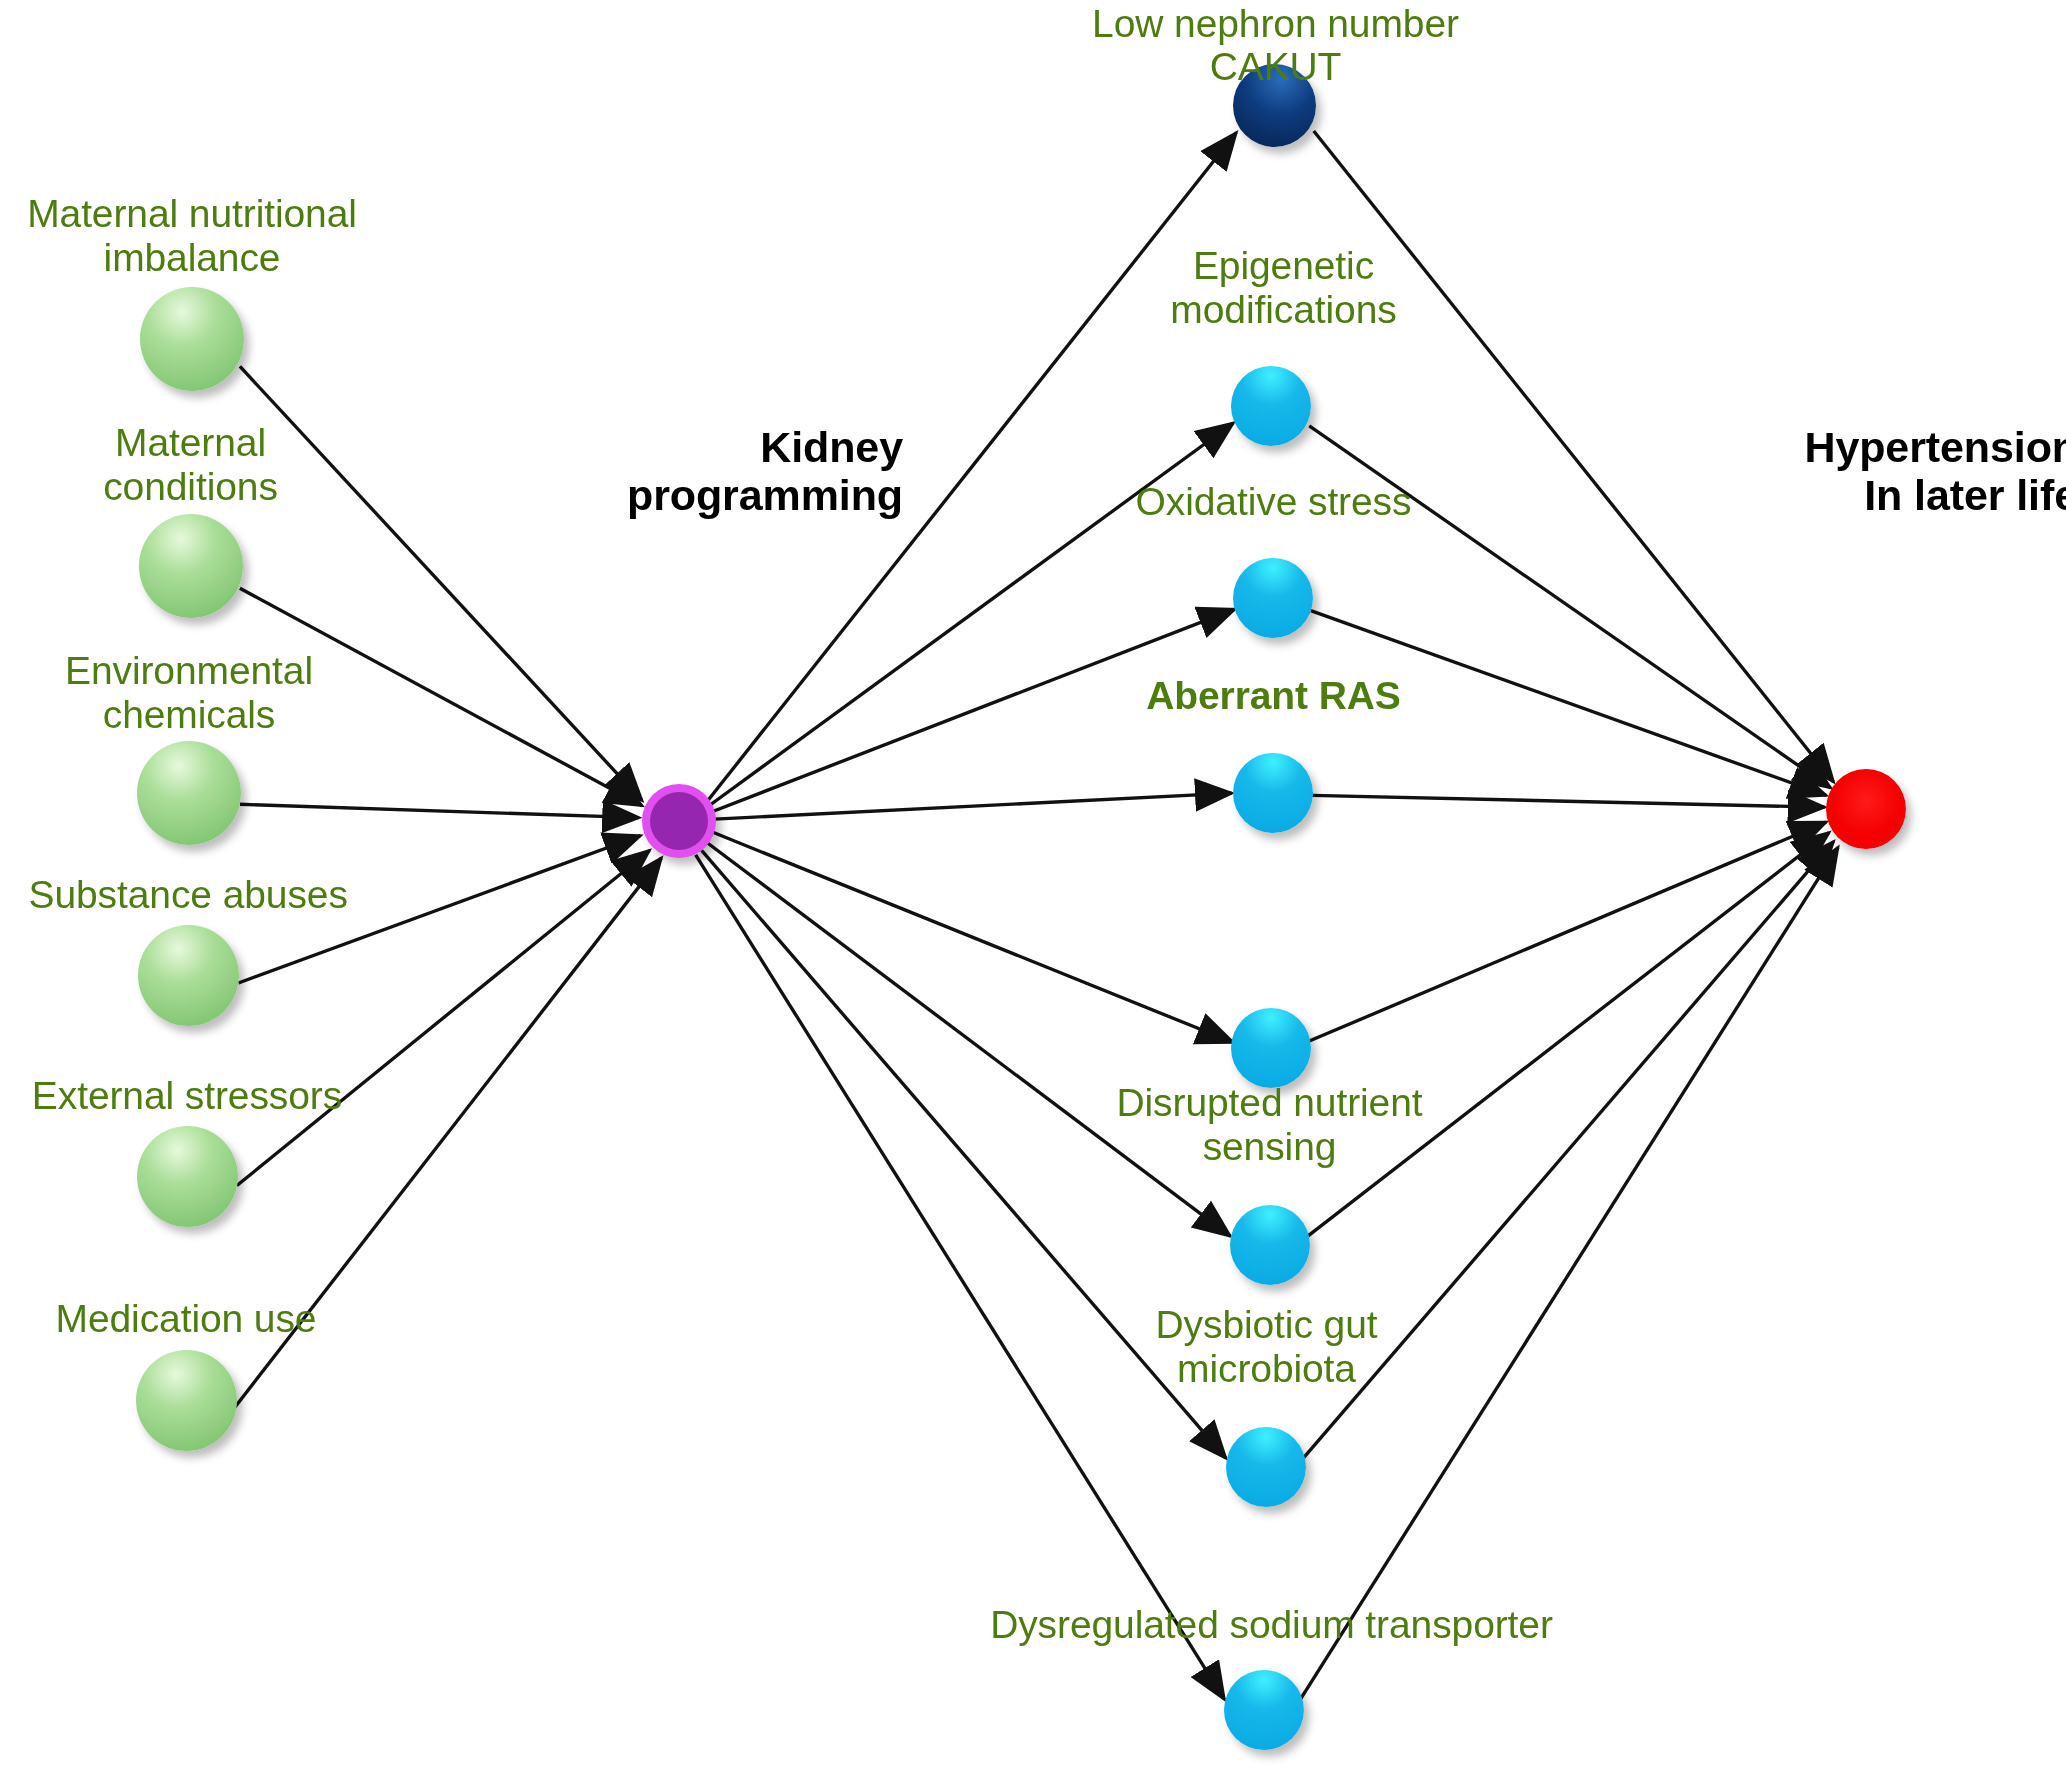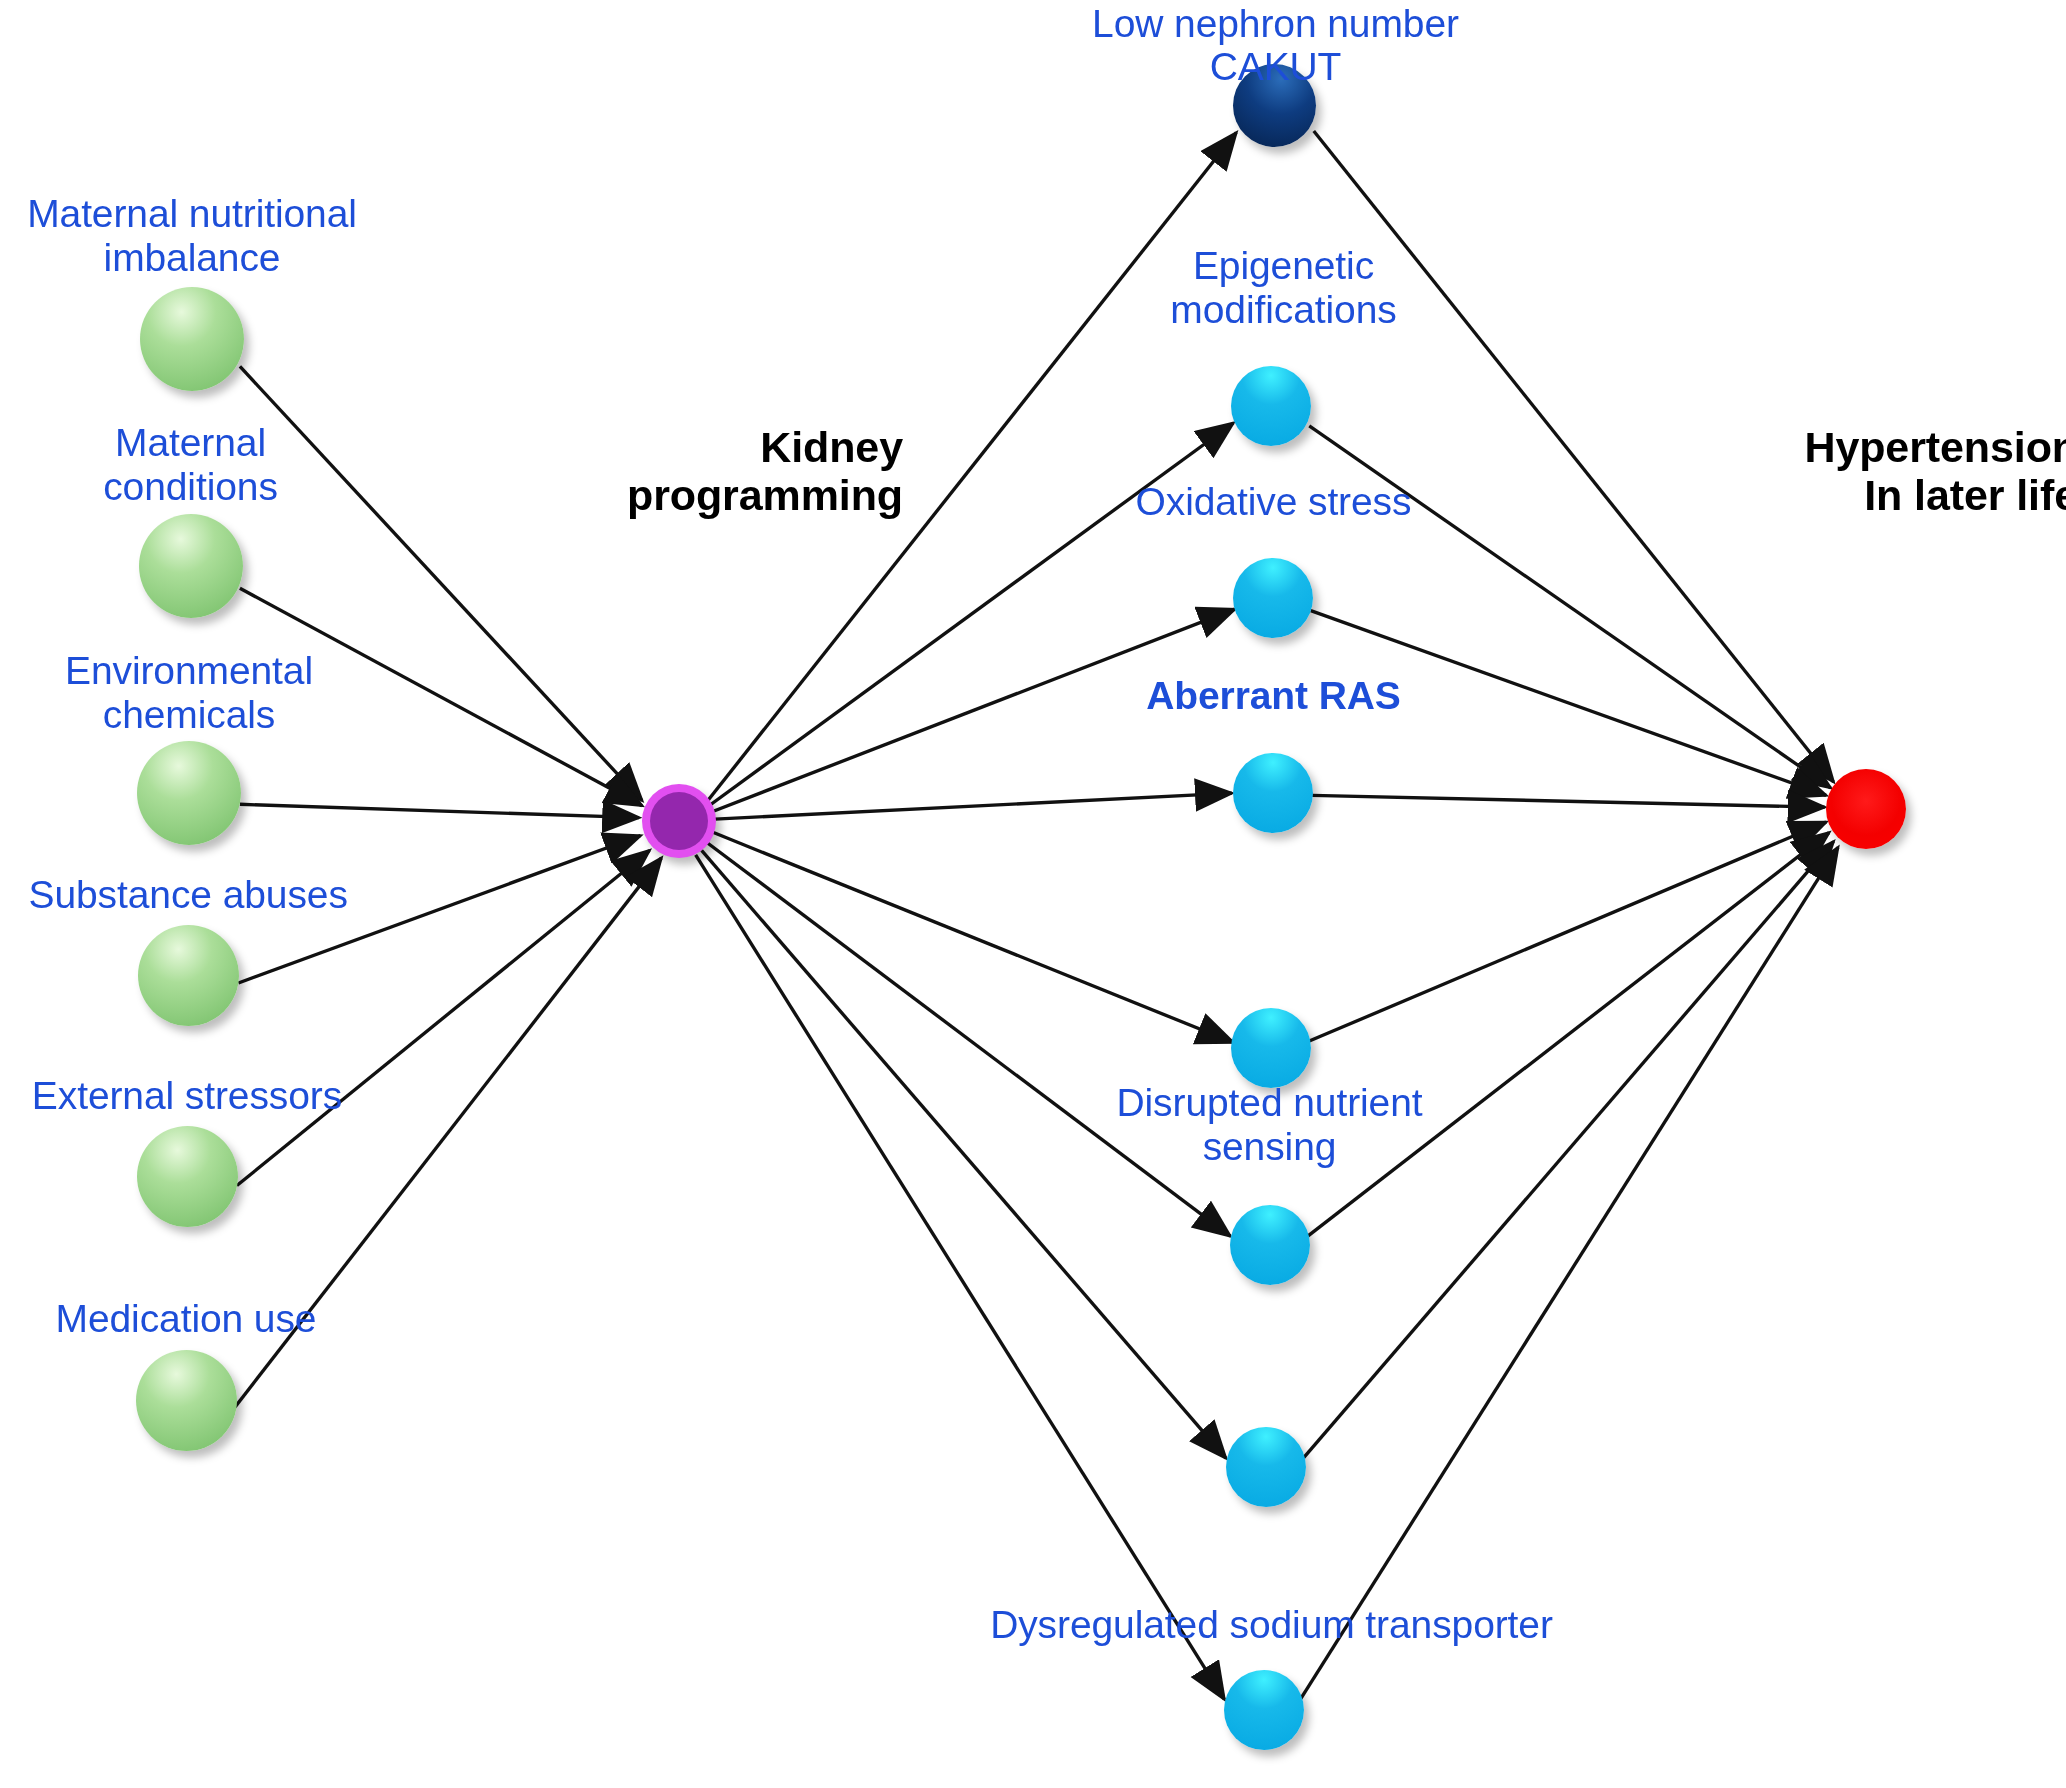--- a/index.html
+++ b/index.html
@@ -1,19 +1,19 @@
 <!DOCTYPE html>
 <html style="font-size:12px"><head>
 <meta charset="utf-8">
 <style>
   html,body{margin:0;padding:0;background:#ffffff;}
   body{font-family:"Liberation Sans", sans-serif;}
   #stage{position:relative;width:2066px;height:1788px;background:#fff;overflow:hidden;}
   svg#wires{position:absolute;left:0;top:0;width:2066px;height:1788px;}
-  .lbl{position:absolute;color:#1d4ed8;font-size:39px;line-height:1.12;text-align:center;white-space:pre-line;letter-spacing:-0.1px;}
+  .lbl{position:absolute;color:#4d7c0f;font-size:39px;line-height:1.12;text-align:center;white-space:pre-line;letter-spacing:-0.1px;}
   .lbl.bold{font-weight:bold;font-size:43px;color:#000;text-align:right;}
   .node{position:absolute;border-radius:50%;}
   .shadow{box-shadow:5.2px 6.7px 8.2px rgba(0,0,0,0.26);}
 </style>
 </head>
 <body>
 
 <div id="stage">
 
   <svg id="wires" viewBox="0 0 2774 2401">
@@ -111,20 +111,22 @@
   <div class="node shadow" style="left:1233px;top:753px;width:80px;height:80px;background:radial-gradient(circle at 50% 12%, #3ff0ff 0%, #17b9ea 36%, #05a7e2 100%);"></div>
   <div class="lbl" style="left:1050px;top:674px;width:447px;font-weight:bold;">Aberrant RAS</div>
 
   <div class="node shadow" style="left:1231px;top:1008px;width:80px;height:80px;background:radial-gradient(circle at 50% 12%, #3ff0ff 0%, #17b9ea 36%, #05a7e2 100%);"></div>
 
   <div class="node shadow" style="left:1230px;top:1205px;width:80px;height:80px;background:radial-gradient(circle at 50% 12%, #3ff0ff 0%, #17b9ea 36%, #05a7e2 100%);"></div>
   <div class="lbl" style="left:1046px;top:1081px;width:447px;">Disrupted nutrient
 sensing</div>
 
   <div class="node shadow" style="left:1226px;top:1427px;width:80px;height:80px;background:radial-gradient(circle at 50% 12%, #3ff0ff 0%, #17b9ea 36%, #05a7e2 100%);"></div>
+  <div class="lbl" style="left:1043px;top:1303px;width:447px;">Dysbiotic gut
+microbiota</div>
 
   <div class="node shadow" style="left:1224px;top:1670px;width:80px;height:80px;background:radial-gradient(circle at 50% 12%, #3ff0ff 0%, #17b9ea 36%, #05a7e2 100%);"></div>
   <div class="lbl" style="left:944px;top:1603px;width:655px;">Dysregulated sodium transporter</div>
 
   <div class="node shadow" style="left:1826px;top:769px;width:80px;height:80px;background:radial-gradient(circle at 50% 40%, #ff1a1a 0%, #f40000 55%, #fb0000 100%);"></div>
   <div class="lbl bold" style="left:1661px;top:423px;width:417px;">Hypertension
 In later life</div>
 
 </div>
 

